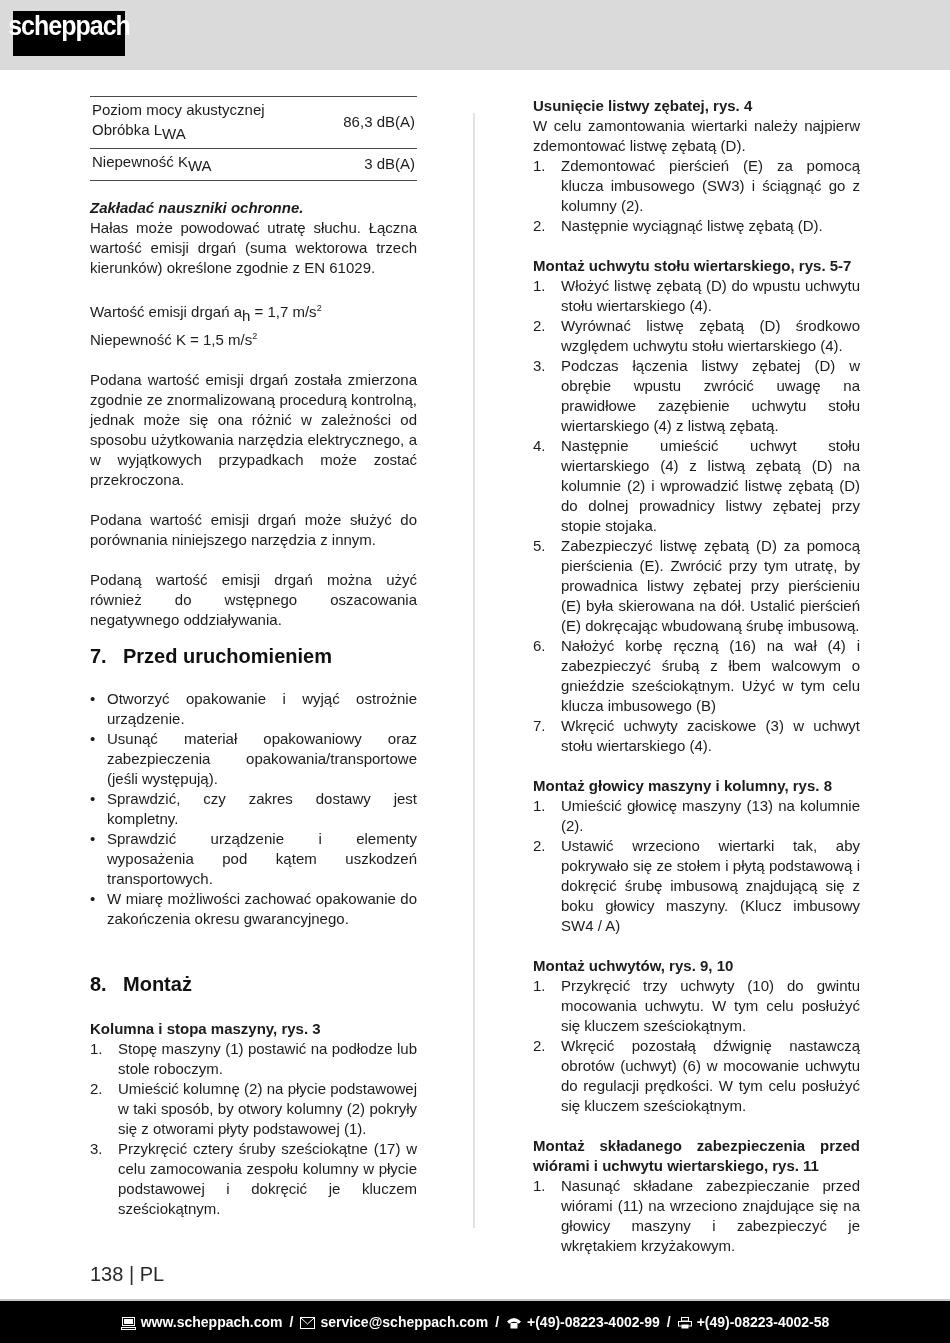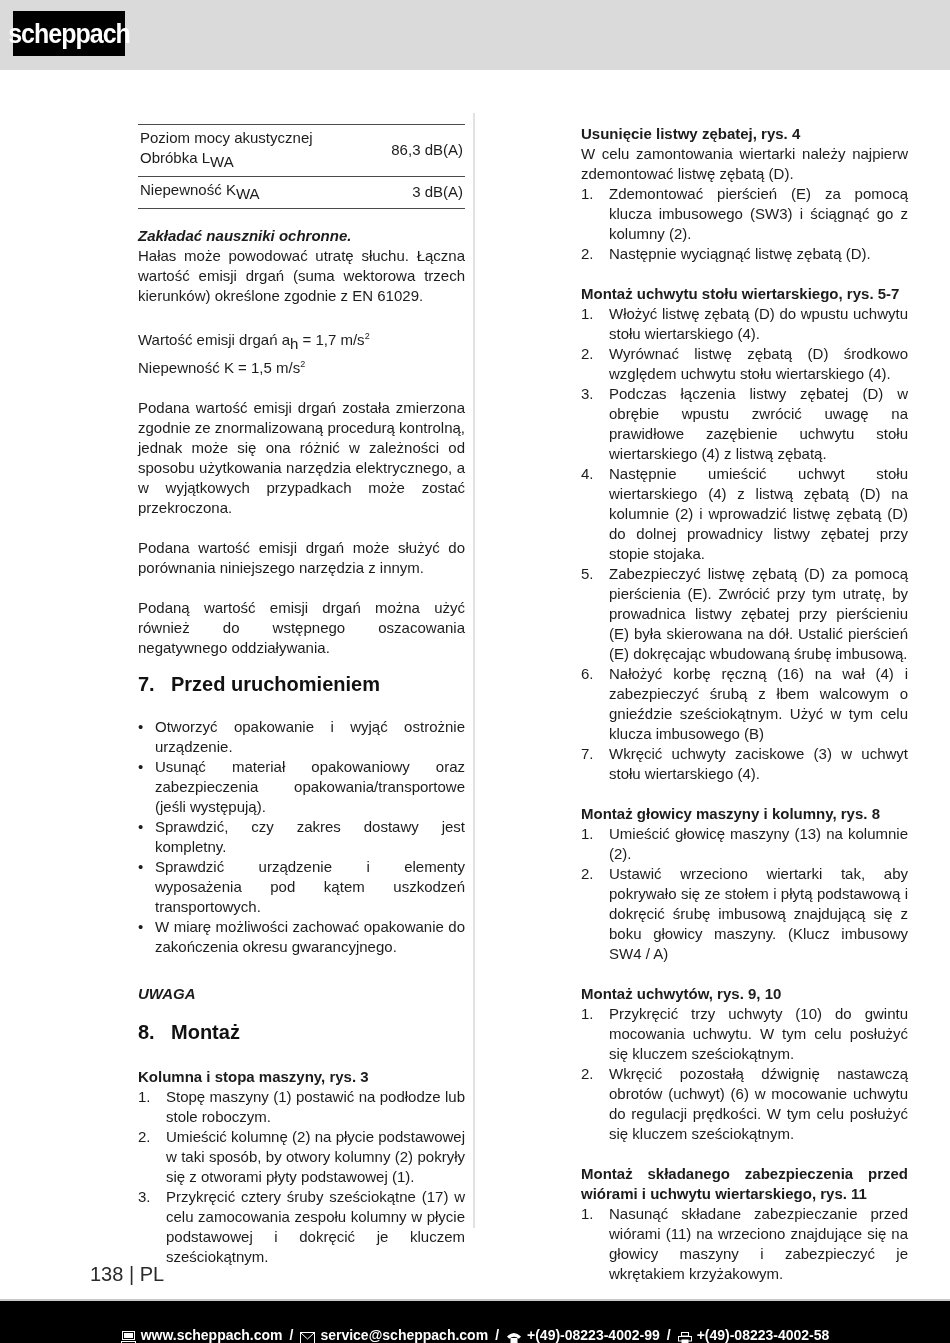--- a/index.html
+++ b/index.html
@@ -4,28 +4,28 @@
 <style>
   html,body { margin:0; padding:0; background:#ffffff; }
   .page {
     position:relative; width:950px; height:1343px; background:#ffffff;
     font-family:"Liberation Sans", sans-serif; color:#1c1c1c; overflow:hidden;
   }
   
   .header-band { position:absolute; top:0; left:0; width:100%; height:70px; background:#dadada; }
   .logo-box {
     position:absolute; top:11px; left:13px; width:112px; height:45px; background:#000;
-    display:flex; align-items:center; justify-content:center;
+    display:flex; align-items:flex-start; justify-content:center;
   }
   .logo-box span {
     color:#fff; font-weight:bold; font-size:25px; letter-spacing:-1px;
     transform:scaleY(1.08); font-style:normal;
   }
   
-  .columns { position:absolute; top:124px; left:90px; width:770px; display:flex; gap:116px;margin-left:48px; }
+  .columns { position:absolute; top:96px; left:90px; width:770px; display:flex; gap:116px; }
   .col { width:340px; font-size:15px; line-height:20px; }
   .divider { position:absolute; left:473px; top:113px; width:2px; height:1115px; background:#e2e2e2; }
 
   
   .spec-table { width:100%; border-collapse:collapse; margin:0 0 17px 0; }
   .spec-table tr { border-bottom:1px solid #4a4a4a; }
   .spec-table tr:first-child { border-top:1px solid #4a4a4a; }
   .spec-table td { padding:3px 0 4px 2px; vertical-align:middle; }
   .spec-table td.val { text-align:right; white-space:nowrap; padding-right:2px; }
 
@@ -48,21 +48,21 @@
   .li { display:flex; }
   .li .li-n { width:28px; flex-shrink:0; }
   .li .li-b { width:17px; flex-shrink:0; }
   .li .li-t { flex:1; text-align:justify; }
 
   
   .page-num { position:absolute; left:90px; top:1263px; font-size:20px; color:#2a2a2a; }
   .bottom-bar {
     position:absolute; left:0; bottom:0; width:100%; height:44px; background:#000;
     border-top:2px solid #c9c9c9; box-sizing:border-box;
-    display:flex; align-items:flex-end; justify-content:center;
+    display:flex; align-items:center; justify-content:center;
     color:#fff; font-size:14px; font-weight:bold; white-space:nowrap;
   }
   .bottom-bar .ic { display:inline-flex; margin:0 5px 0 0; position:relative; top:1px; }
   .bottom-bar .sep { margin:0 7px; }
 </style>
 </head>
 <body>
 
 <div class="page">
 
@@ -128,21 +128,20 @@
       <div class="li">
           <span class="li-b">•</span>
           <span class="li-t">Sprawdzić urządzenie i elementy wyposażenia pod kątem uszkodzeń transportowych.</span>
         </div>
       <div class="li">
           <span class="li-b">•</span>
           <span class="li-t">W miarę możliwości zachować opakowanie do zakończenia okresu gwarancyjnego.</span>
         </div>
 
       <div class="gap-l"></div>
-      <p class="b">UWAGA</p>
 
       <div class="sec-head h8">
         <span class="n">8.</span>
         <span>Montaż</span>
       </div>
 
       <p class="sub-title">Kolumna i stopa maszyny, rys. 3</p>
       <div class="li">
           <span class="li-n">1.</span>
           <span class="li-t">Stopę maszyny (1) postawić na podłodze lub stole roboczym.</span>

